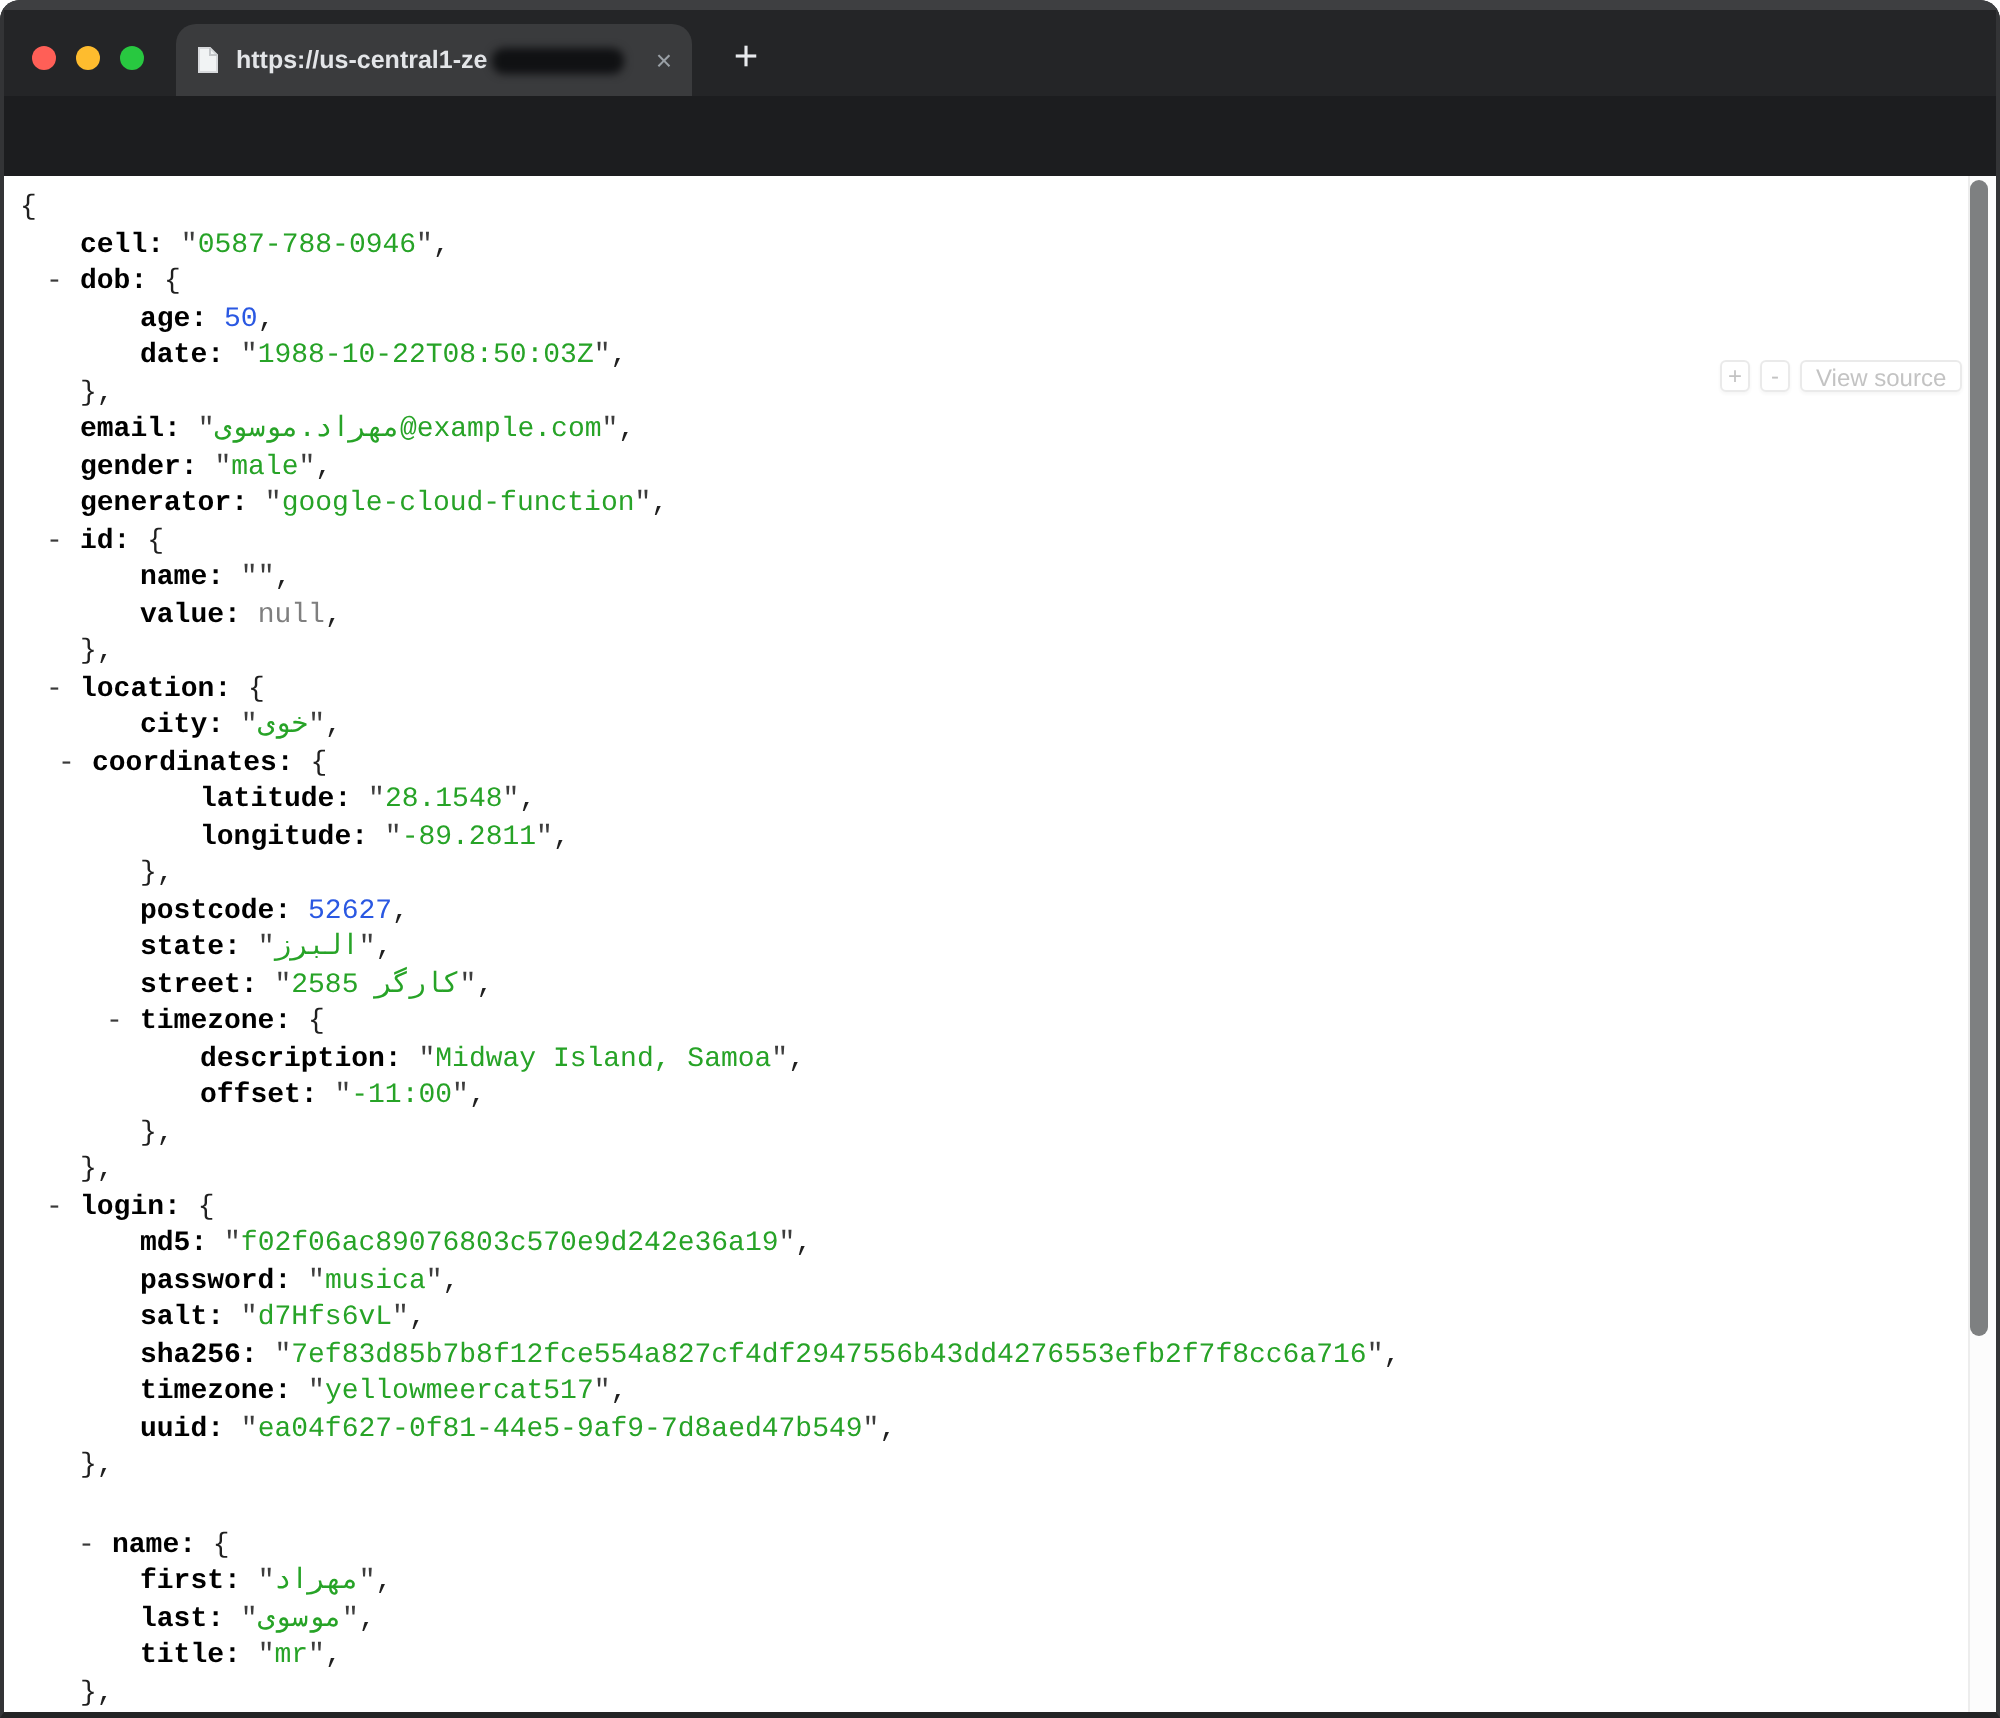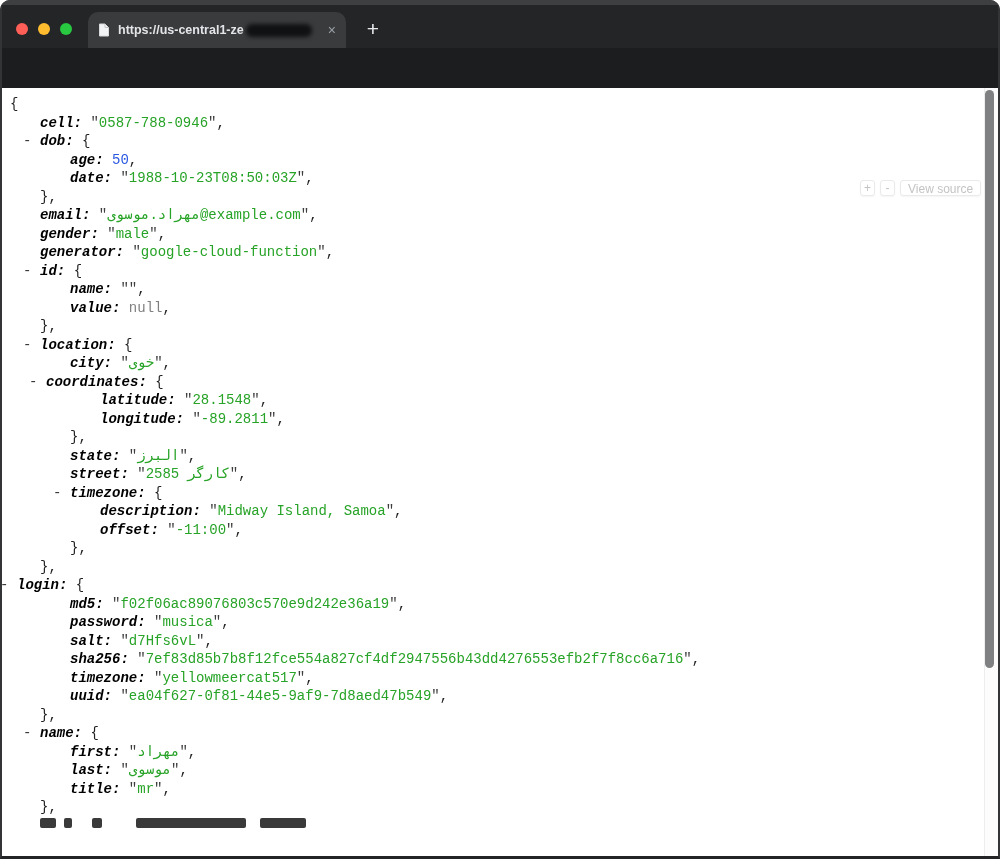--- a/index.html
+++ b/index.html
@@ -55,21 +55,21 @@
               radial-gradient(circle at 50% 36%, #c9a98c 0 29%, rgba(0,0,0,0) 31%),
               linear-gradient(180deg, #8f959a 0%, #70757a 42%, #26292d 58%, #121417 100%); }
   .menu-dots { left:971px; top:58px; position:absolute; display:flex; flex-direction:column; gap:3px; }
   .menu-dots i { width:3.5px; height:3.5px; border-radius:50%; background:#e8eaed; }
 
   
   .content { position:absolute; left:0; top:88px; width:1000px; height:771px; background:#fff; }
   .json-view { position:absolute; left:0; top:0; width:984px; height:771px; padding-top:7px;
                font-family:"Liberation Mono", monospace; font-size:14px; overflow:hidden; }
   .jline { height:18.5px; line-height:18.5px; white-space:pre; }
-  .k { font-weight:bold; color:var(--c-key, #000);font-style:italic; }
+  .k { font-weight:bold; color:var(--c-key, #000); }
   .s { color:var(--c-string, #27a327); }
   .n { color:var(--c-number, #2a58e2); }
   .u { color:var(--c-null, #808080); }
   .p { color:var(--c-punct, #1f1f1f); }
   .q { color:var(--c-quote, #3d3d3d); }
   .d { color:#3a3a3a; display:inline-block; width:17px; cursor:pointer; }
   .clip-seg { display:inline-block; height:10px; background:#3a3a3a; border-radius:2px; vertical-align:top; margin-top:1px; }
 
   
   .vs-panel { position:absolute; left:860px; top:92px; display:flex; gap:5px; align-items:center; opacity:.8; }
@@ -147,51 +147,52 @@
         <i></i>
       </span>
   </div>
 
   <div class="content">
     <div class="json-view">
         <div class="jline" style="padding-left: 10px;"><span class="p">{</span></div>
         <div class="jline" style="padding-left: 40px;"><span class="k">cell:</span><span class="p"> </span><span class="q">"</span><span class="s">0587-788-0946</span><span class="q">"</span><span class="p">,</span></div>
         <div class="jline" style="padding-left: 23px;"><span class="d">- </span><span class="k">dob:</span><span class="p"> </span><span class="p">{</span></div>
         <div class="jline" style="padding-left: 70px;"><span class="k">age:</span><span class="p"> </span><span class="n">50</span><span class="p">,</span></div>
-        <div class="jline" style="padding-left: 70px;"><span class="k">date:</span><span class="p"> </span><span class="q">"</span><span class="s">1988-10-23T08:50:03Z</span><span class="q">"</span><span class="p">,</span></div>
+        <div class="jline" style="padding-left: 70px;"><span class="k">date:</span><span class="p"> </span><span class="q">"</span><span class="s">1988-10-22T08:50:03Z</span><span class="q">"</span><span class="p">,</span></div>
         <div class="jline" style="padding-left: 40px;"><span class="p">},</span></div>
         <div class="jline" style="padding-left: 40px;"><span class="k">email:</span><span class="p"> </span><span class="q">"</span><span class="s">مهراد.موسوی@example.com</span><span class="q">"</span><span class="p">,</span></div>
         <div class="jline" style="padding-left: 40px;"><span class="k">gender:</span><span class="p"> </span><span class="q">"</span><span class="s">male</span><span class="q">"</span><span class="p">,</span></div>
         <div class="jline" style="padding-left: 40px;"><span class="k">generator:</span><span class="p"> </span><span class="q">"</span><span class="s">google-cloud-function</span><span class="q">"</span><span class="p">,</span></div>
         <div class="jline" style="padding-left: 23px;"><span class="d">- </span><span class="k">id:</span><span class="p"> </span><span class="p">{</span></div>
         <div class="jline" style="padding-left: 70px;"><span class="k">name:</span><span class="p"> </span><span class="q">"</span><span class="s"></span><span class="q">"</span><span class="p">,</span></div>
         <div class="jline" style="padding-left: 70px;"><span class="k">value:</span><span class="p"> </span><span class="u">null</span><span class="p">,</span></div>
         <div class="jline" style="padding-left: 40px;"><span class="p">},</span></div>
         <div class="jline" style="padding-left: 23px;"><span class="d">- </span><span class="k">location:</span><span class="p"> </span><span class="p">{</span></div>
         <div class="jline" style="padding-left: 70px;"><span class="k">city:</span><span class="p"> </span><span class="q">"</span><span class="s">خوی</span><span class="q">"</span><span class="p">,</span></div>
         <div class="jline" style="padding-left: 29px;"><span class="d">- </span><span class="k">coordinates:</span><span class="p"> </span><span class="p">{</span></div>
         <div class="jline" style="padding-left: 100px;"><span class="k">latitude:</span><span class="p"> </span><span class="q">"</span><span class="s">28.1548</span><span class="q">"</span><span class="p">,</span></div>
         <div class="jline" style="padding-left: 100px;"><span class="k">longitude:</span><span class="p"> </span><span class="q">"</span><span class="s">-89.2811</span><span class="q">"</span><span class="p">,</span></div>
         <div class="jline" style="padding-left: 70px;"><span class="p">},</span></div>
+        <div class="jline" style="padding-left: 70px;"><span class="k">postcode:</span><span class="p"> </span><span class="n">52627</span><span class="p">,</span></div>
         <div class="jline" style="padding-left: 70px;"><span class="k">state:</span><span class="p"> </span><span class="q">"</span><span class="s">البرز</span><span class="q">"</span><span class="p">,</span></div>
         <div class="jline" style="padding-left: 70px;"><span class="k">street:</span><span class="p"> </span><span class="q">"</span><span class="s">2585 کارگر</span><span class="q">"</span><span class="p">,</span></div>
         <div class="jline" style="padding-left: 53px;"><span class="d">- </span><span class="k">timezone:</span><span class="p"> </span><span class="p">{</span></div>
         <div class="jline" style="padding-left: 100px;"><span class="k">description:</span><span class="p"> </span><span class="q">"</span><span class="s">Midway Island, Samoa</span><span class="q">"</span><span class="p">,</span></div>
         <div class="jline" style="padding-left: 100px;"><span class="k">offset:</span><span class="p"> </span><span class="q">"</span><span class="s">-11:00</span><span class="q">"</span><span class="p">,</span></div>
         <div class="jline" style="padding-left: 70px;"><span class="p">},</span></div>
         <div class="jline" style="padding-left: 40px;"><span class="p">},</span></div>
-        <div class="jline" style=""><span class="d">- </span><span class="k">login:</span><span class="p"> </span><span class="p">{</span></div>
+        <div class="jline" style="padding-left: 23px;"><span class="d">- </span><span class="k">login:</span><span class="p"> </span><span class="p">{</span></div>
         <div class="jline" style="padding-left: 70px;"><span class="k">md5:</span><span class="p"> </span><span class="q">"</span><span class="s">f02f06ac89076803c570e9d242e36a19</span><span class="q">"</span><span class="p">,</span></div>
         <div class="jline" style="padding-left: 70px;"><span class="k">password:</span><span class="p"> </span><span class="q">"</span><span class="s">musica</span><span class="q">"</span><span class="p">,</span></div>
         <div class="jline" style="padding-left: 70px;"><span class="k">salt:</span><span class="p"> </span><span class="q">"</span><span class="s">d7Hfs6vL</span><span class="q">"</span><span class="p">,</span></div>
         <div class="jline" style="padding-left: 70px;"><span class="k">sha256:</span><span class="p"> </span><span class="q">"</span><span class="s">7ef83d85b7b8f12fce554a827cf4df2947556b43dd4276553efb2f7f8cc6a716</span><span class="q">"</span><span class="p">,</span></div>
         <div class="jline" style="padding-left: 70px;"><span class="k">timezone:</span><span class="p"> </span><span class="q">"</span><span class="s">yellowmeercat517</span><span class="q">"</span><span class="p">,</span></div>
         <div class="jline" style="padding-left: 70px;"><span class="k">uuid:</span><span class="p"> </span><span class="q">"</span><span class="s">ea04f627-0f81-44e5-9af9-7d8aed47b549</span><span class="q">"</span><span class="p">,</span></div>
         <div class="jline" style="padding-left: 40px;"><span class="p">},</span></div>
-        <div class="jline" style="padding-left: 23px;"><span class="d">- </span><span class="k">name:</span><span class="p"> </span><span class="p">{</span></div>
+        <div class="jline" style="padding-left: 39px; margin-top: 21px;"><span class="d">- </span><span class="k">name:</span><span class="p"> </span><span class="p">{</span></div>
         <div class="jline" style="padding-left: 70px;"><span class="k">first:</span><span class="p"> </span><span class="q">"</span><span class="s">مهراد</span><span class="q">"</span><span class="p">,</span></div>
         <div class="jline" style="padding-left: 70px;"><span class="k">last:</span><span class="p"> </span><span class="q">"</span><span class="s">موسوی</span><span class="q">"</span><span class="p">,</span></div>
         <div class="jline" style="padding-left: 70px;"><span class="k">title:</span><span class="p"> </span><span class="q">"</span><span class="s">mr</span><span class="q">"</span><span class="p">,</span></div>
         <div class="jline" style="padding-left: 40px;"><span class="p">},</span></div>
         <div class="jline" style="padding-left: 40px;"><span class="clip-seg" style="width: 16px; margin-right: 8px;"></span><span class="clip-seg" style="width: 8px; margin-right: 20px;"></span><span class="clip-seg" style="width: 10px; margin-right: 34px;"></span><span class="clip-seg" style="width: 110px; margin-right: 14px;"></span><span class="clip-seg" style="width: 46px; margin-right: 0px;"></span></div>
       </div>
 
     <div class="vs-panel">
       <div class="vs-btn vs-sq">+</div>
       <div class="vs-btn vs-sq">-</div>

